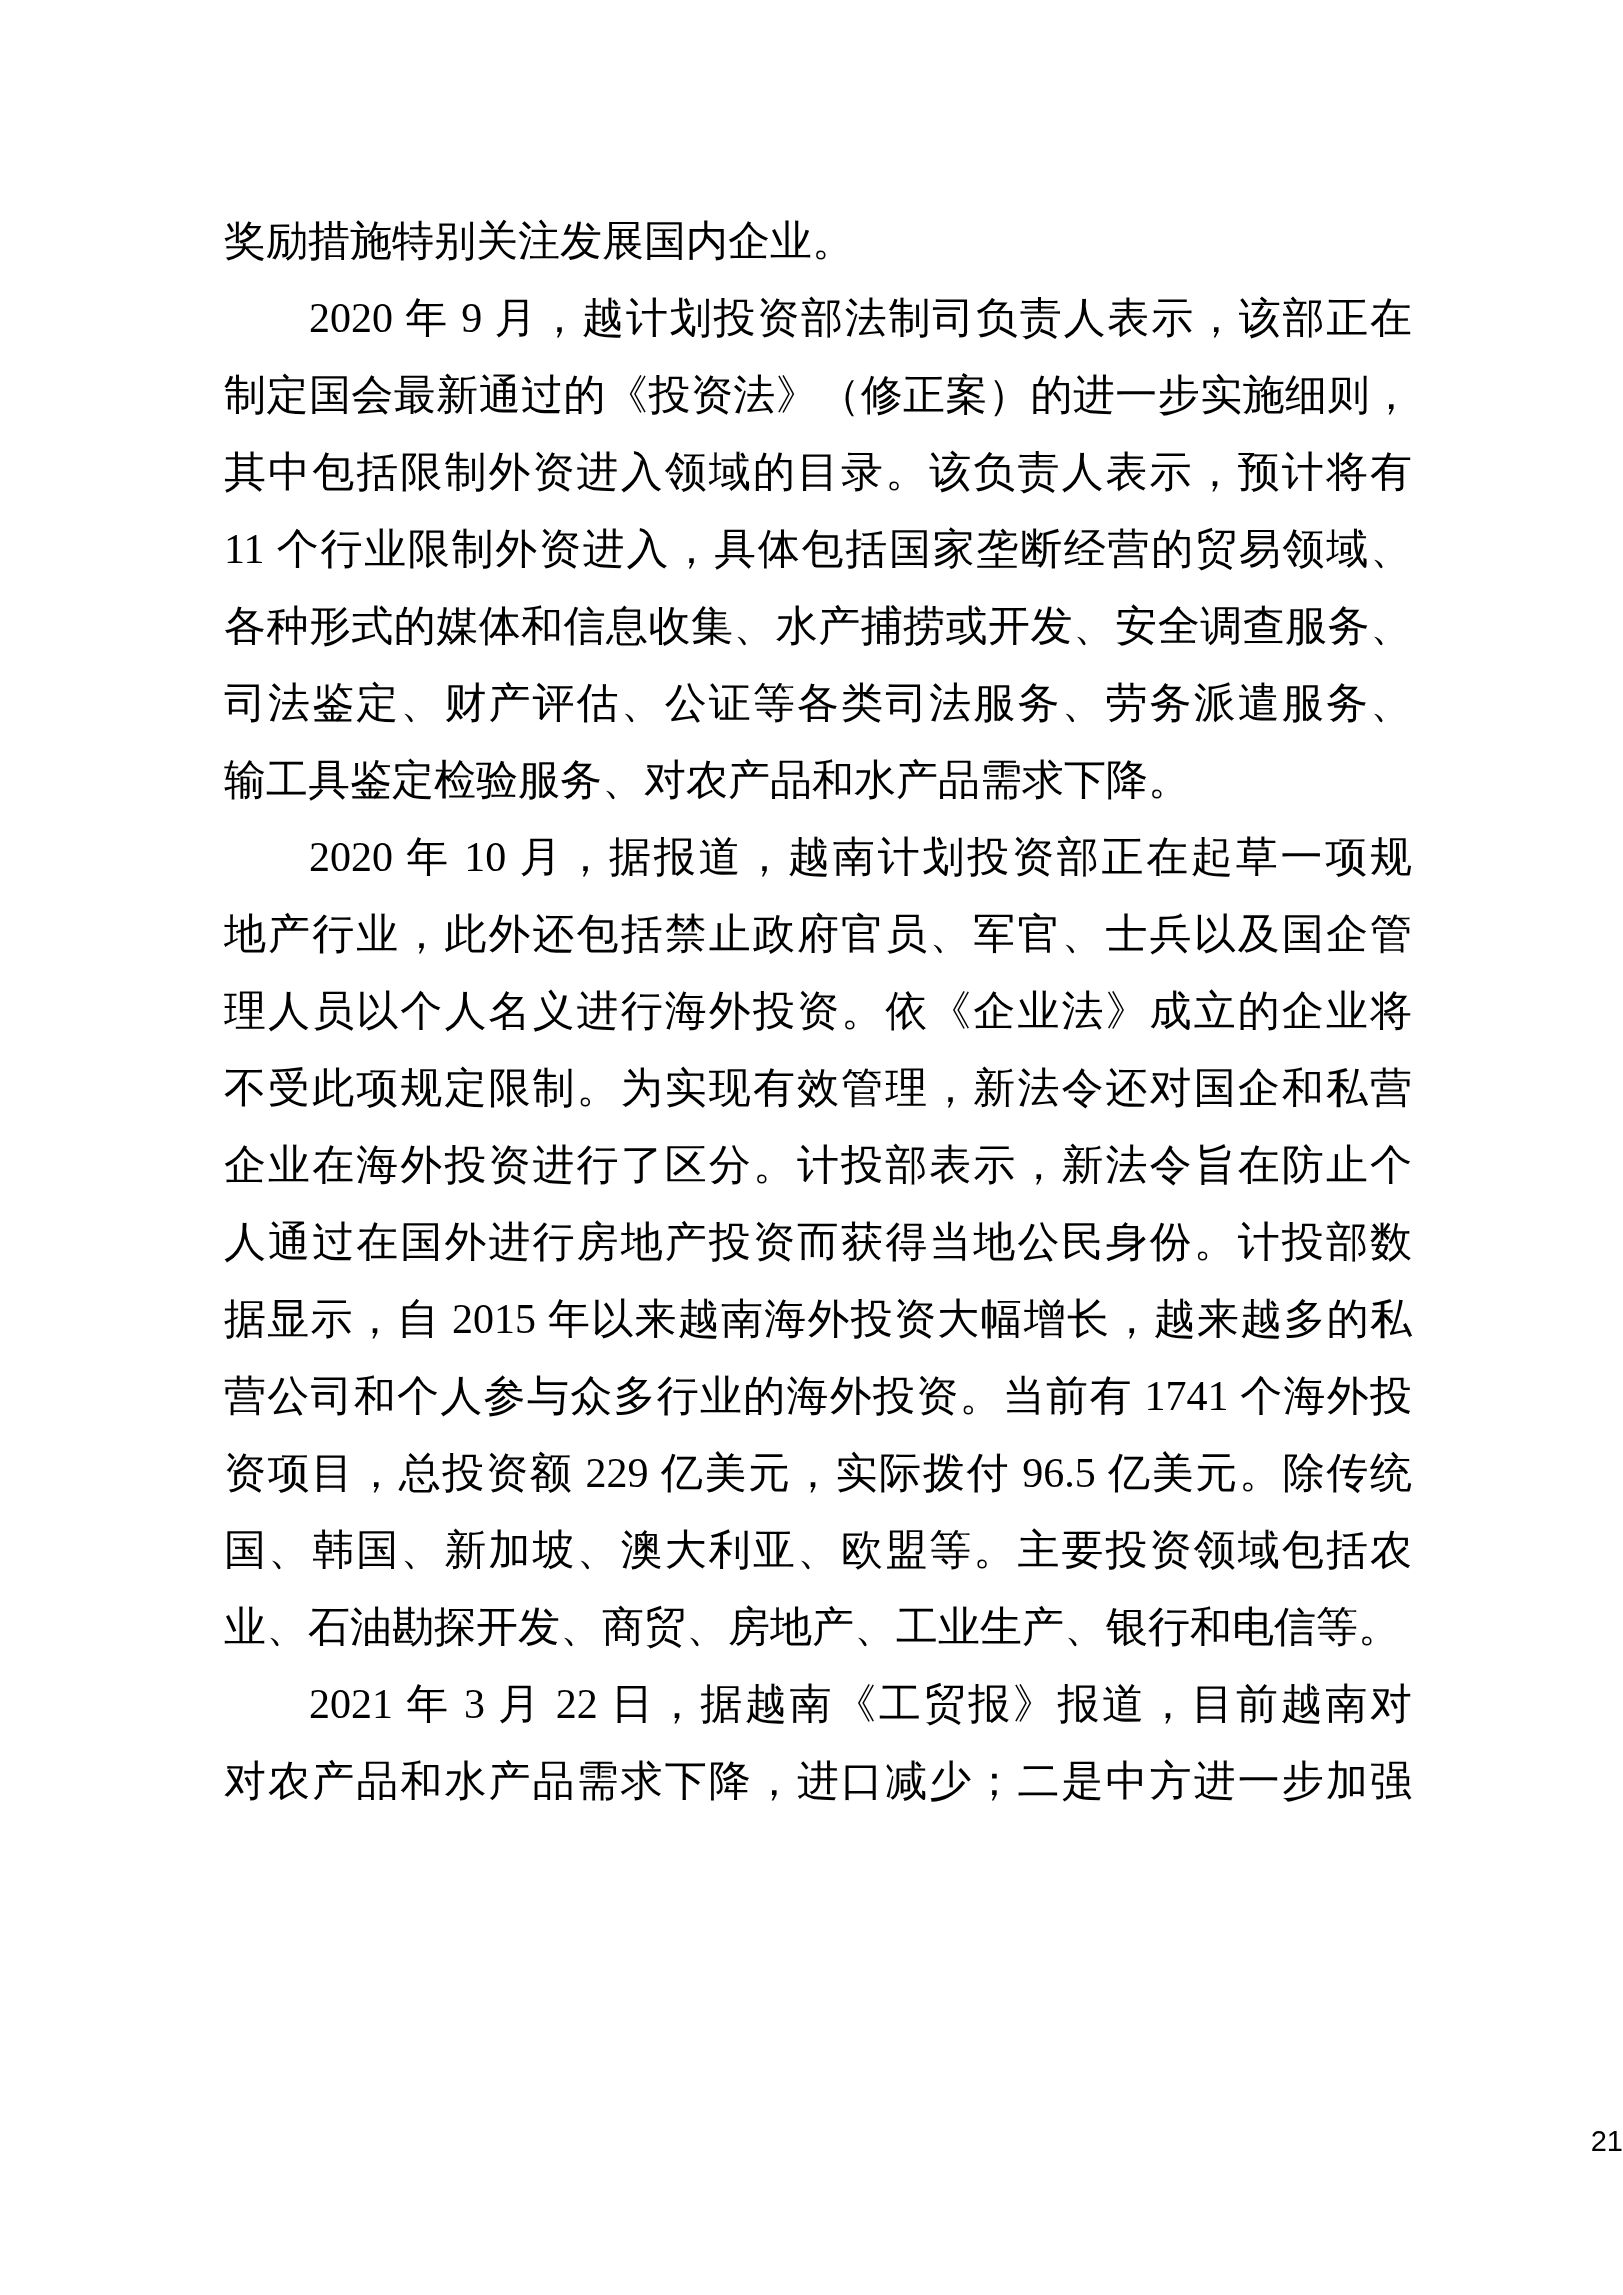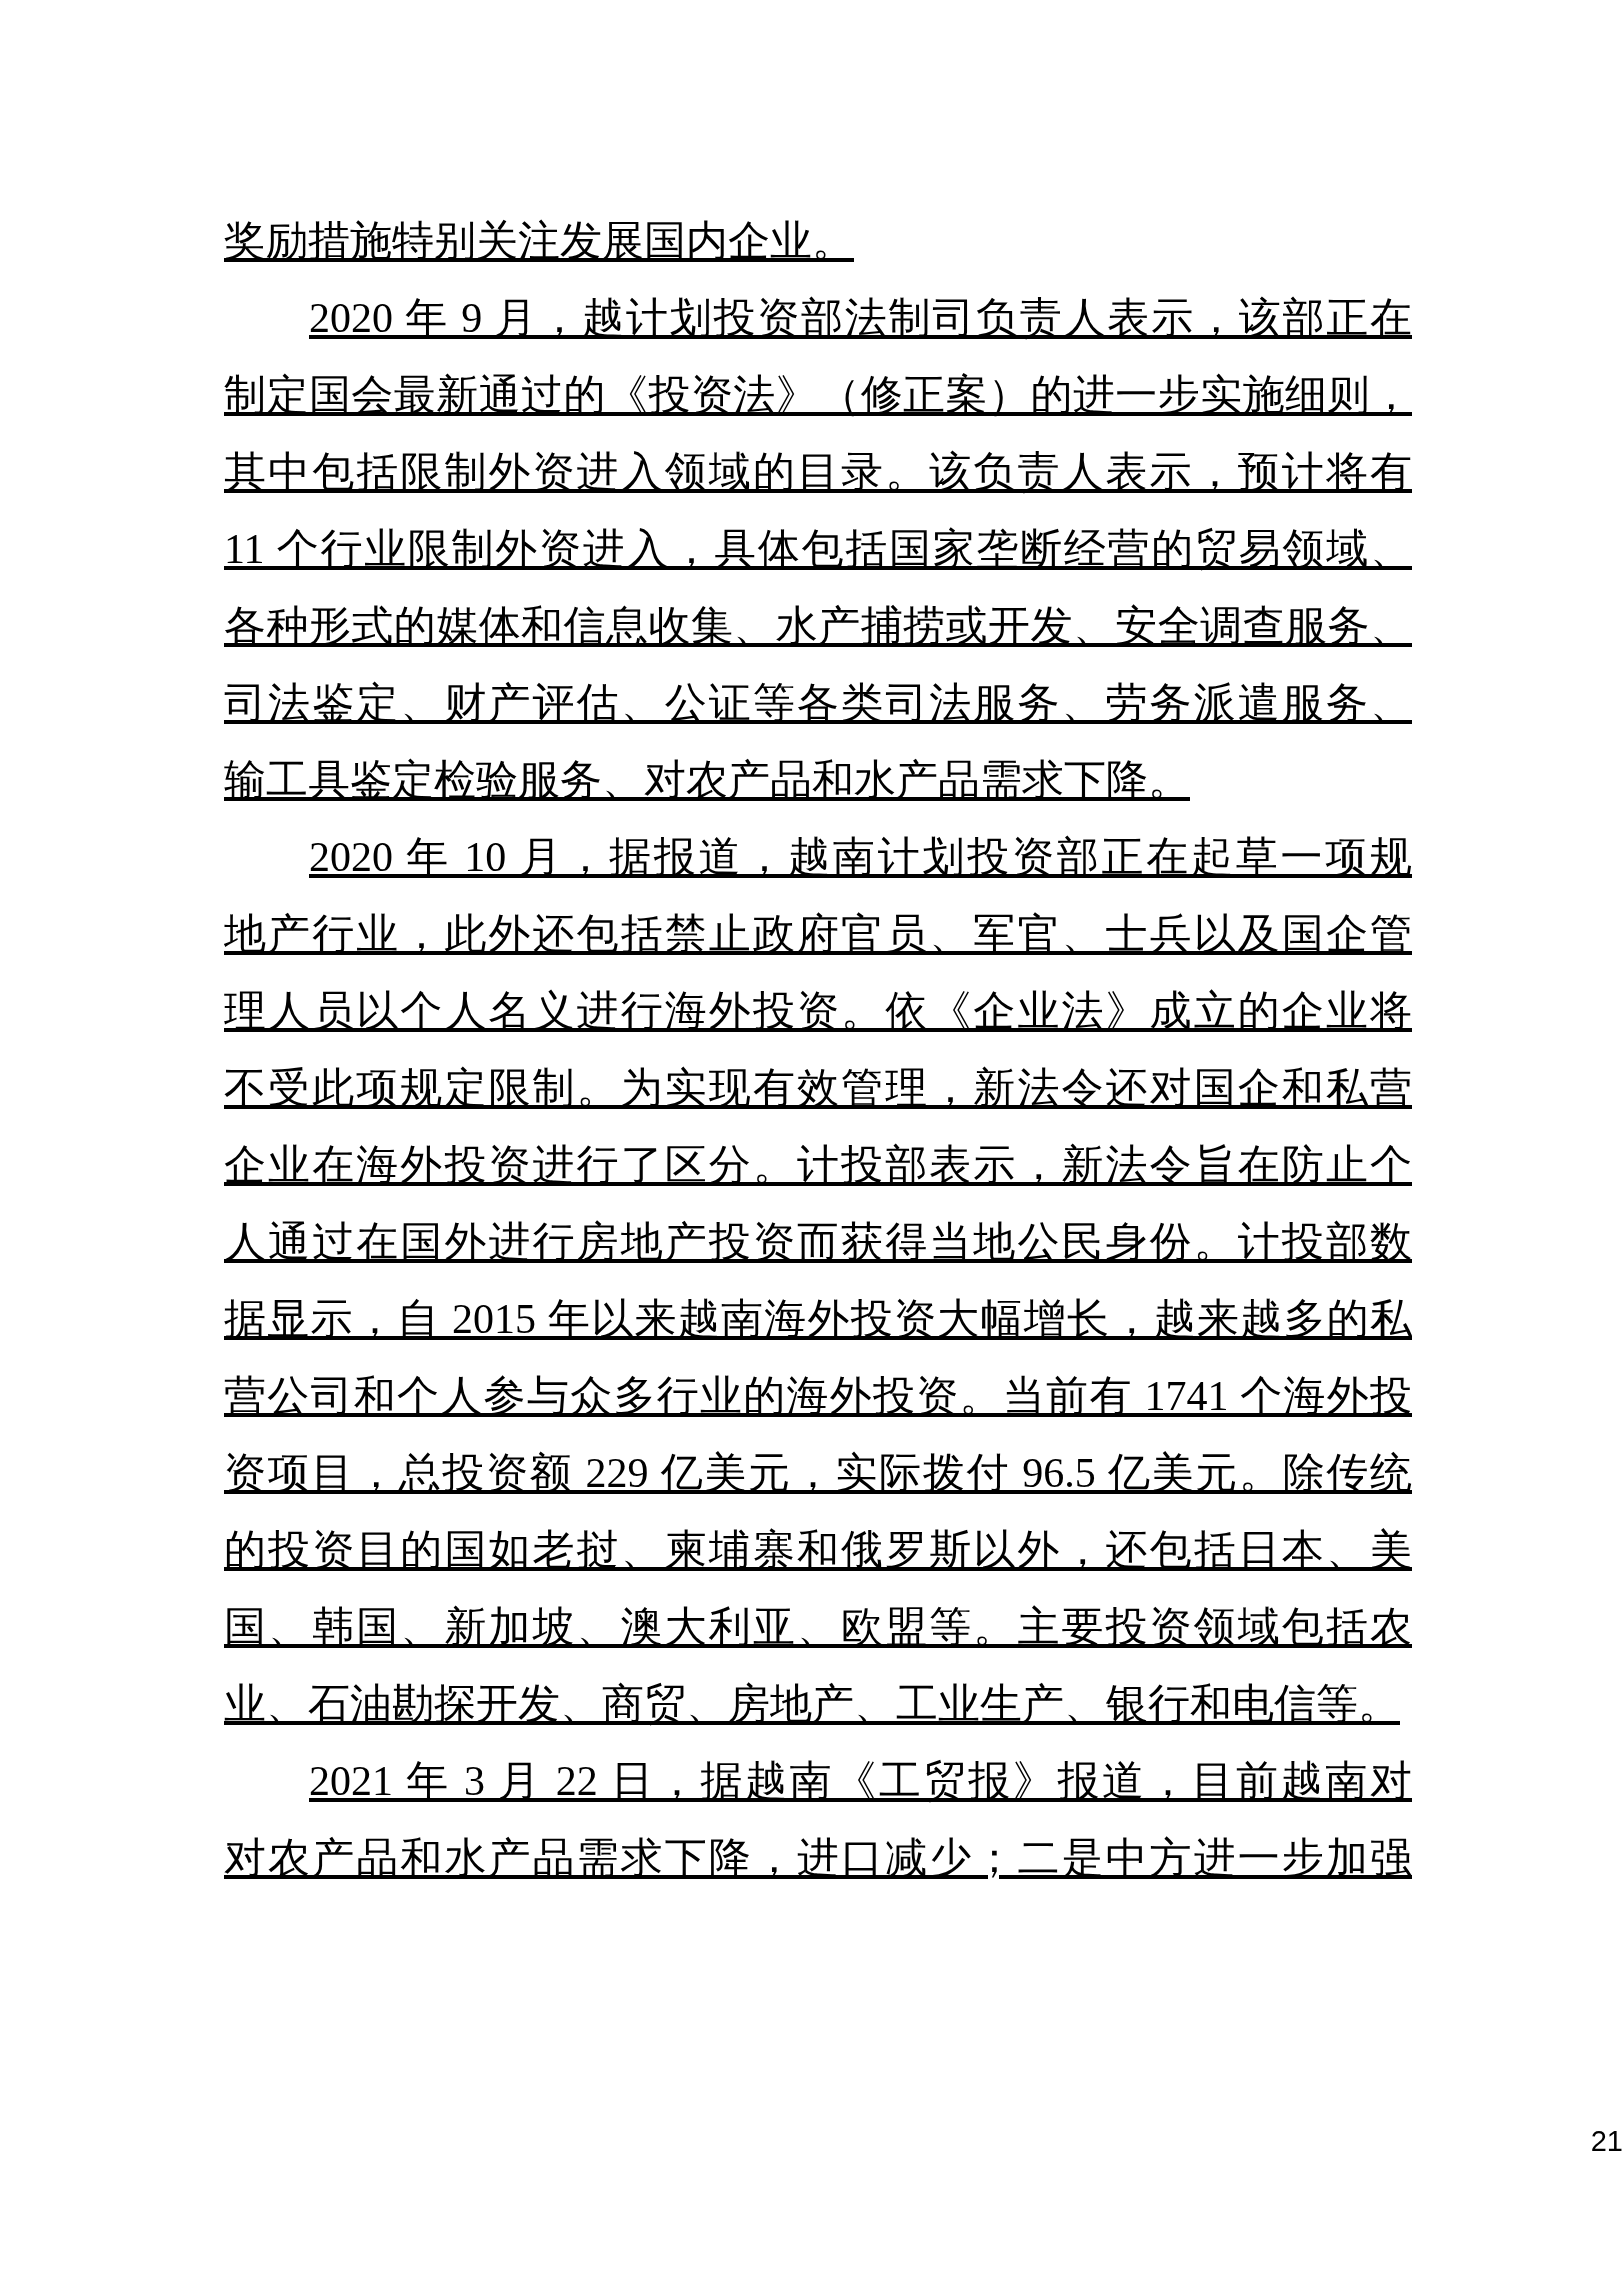--- a/index.html
+++ b/index.html
@@ -20,21 +20,20 @@
     width: 1623px;
     height: 2295px;
     background: #ffffff;
     overflow: hidden;
   }
   .text-block {
     position: absolute;
     left: 224px;
     top: 203px;
     width: 1188px;
-    text-decoration: underline;
   }
   .line {
     height: 77px;
     line-height: 77px;
     font-size: 42px;
     color: #000000;
     text-align: justify;
     text-align-last: justify;
     overflow: hidden;
     white-space: normal;
@@ -72,21 +71,20 @@
       <div class="line para-end">输工具鉴定检验服务、对农产品和水产品需求下降。</div>
       <div class="line indent">2020 年 10 月，据报道，越南计划投资部正在起草一项规</div>
       <div class="line">地产行业，此外还包括禁止政府官员、军官、士兵以及国企管</div>
       <div class="line">理人员以个人名义进行海外投资。依《企业法》成立的企业将</div>
       <div class="line">不受此项规定限制。为实现有效管理，新法令还对国企和私营</div>
       <div class="line">企业在海外投资进行了区分。计投部表示，新法令旨在防止个</div>
       <div class="line">人通过在国外进行房地产投资而获得当地公民身份。计投部数</div>
       <div class="line">据显示，自 2015 年以来越南海外投资大幅增长，越来越多的私</div>
       <div class="line">营公司和个人参与众多行业的海外投资。当前有 1741 个海外投</div>
       <div class="line">资项目，总投资额 229 亿美元，实际拨付 96.5 亿美元。除传统</div>
-      <div class="line">的投资目的国如老挝、柬埔寨和俄罗斯以外，还包括日本、美</div>
       <div class="line">国、韩国、新加坡、澳大利亚、欧盟等。主要投资领域包括农</div>
       <div class="line para-end">业、石油勘探开发、商贸、房地产、工业生产、银行和电信等。</div>
       <div class="line indent">2021 年 3 月 22 日，据越南《工贸报》报道，目前越南对</div>
       <div class="line">对农产品和水产品需求下降，进口减少；二是中方进一步加强</div>
     </div>
   <div class="page-num">21</div>
 </div>
 
 
 </body></html>

